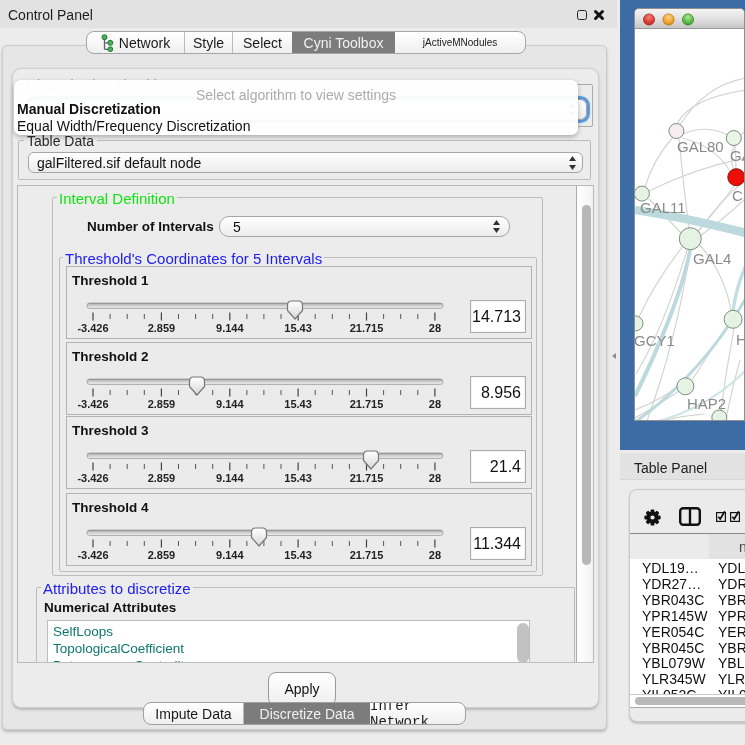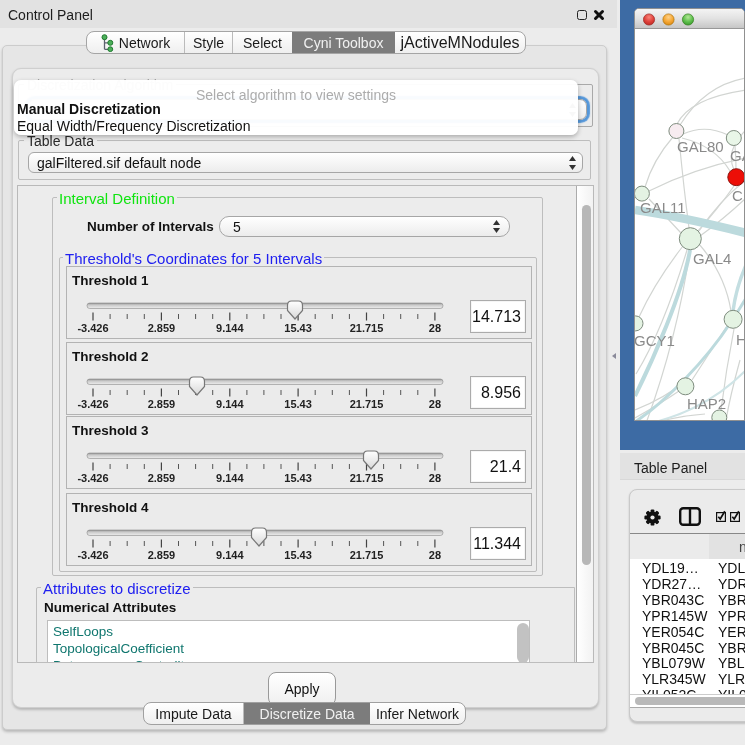--- a/index.html
+++ b/index.html
@@ -26,21 +26,21 @@
       <svg width="13" height="18" viewBox="0 0 13 18" style="margin-right:5px;margin-top:1px;">
         <path d="M3.5,4 L3.5,15.3 M3.5,8.8 L9,8.8 M3.5,15.3 L9,15.3" stroke="#5C616E" stroke-width="1.3" fill="none"></path>
         <circle cx="3.5" cy="3.2" r="2.5" fill="#4CAF5A" stroke="#1F7A2F" stroke-width="1"></circle>
         <circle cx="9.3" cy="8.8" r="2.5" fill="#4CAF5A" stroke="#1F7A2F" stroke-width="1"></circle>
         <circle cx="9.3" cy="15.2" r="2.4" fill="#4CAF5A" stroke="#1F7A2F" stroke-width="1"></circle>
       </svg>
       Network</div>
     <div style="width:48px;display:flex;align-items:center;justify-content:center;border-right:1px solid #BBB;font-size:14px;color:#1a1a1a;">Style</div>
     <div style="width:59px;display:flex;align-items:center;justify-content:center;font-size:14px;color:#1a1a1a;">Select</div>
     <div style="width:103px;display:flex;align-items:center;justify-content:center;background:#7C7C7C;font-size:14px;color:#F1F1F1;">Cyni Toolbox</div>
-    <div style="flex:1;display:flex;align-items:center;justify-content:center;font-size:16px;color:#1a1a1a;">jActiveMNodules</div>
+    <div style="flex:1;display:flex;align-items:center;justify-content:center;font-size:10px;color:#1a1a1a;">jActiveMNodules</div>
   </div>
 
   <div class="abs" style="left:2px;top:45px;width:605px;height:685px;border:1px solid #CCCCCC;background:#E6E6E6;border-radius:5px;box-shadow:0 2px 3px rgba(0,0,0,0.22);"></div>
   <div class="abs" style="left:12px;top:68px;width:587px;height:640px;border:1px solid #CFCFCF;background:#ECECEC;border-radius:9px;box-shadow:0 1.5px 2.5px rgba(0,0,0,0.2);"></div>
   <div class="abs" style="left:18px;top:84px;width:575px;height:43px;border:1px solid #A9A9A9;border-radius:2px;"></div>
   <div class="abs" style="left:24px;top:77px;background:#ECECEC;padding:0 3px;font-size:14px;color:#A6A6A6;">Discretization Algorithm</div>
 
   <div class="abs" style="left:28px;top:99px;width:559px;height:21px;border-radius:7px;border:1px solid #A6A6A6;background:linear-gradient(#FFF,#EDEDED);box-shadow:0 0 1px 2.8px rgba(77,146,216,0.95);">
     <svg width="9" height="14" style="position:absolute;right:9px;top:3px;">
         <path d="M4.5,0 L8,5 L1,5 Z" fill="#555"></path>
@@ -196,21 +196,21 @@
   <div class="abs" style="left:47px;top:620px;width:483px;height:43px;border:1px solid #BDBDBD;background:#FFF;overflow:hidden;">
     <div style="position:absolute;left:5px;top:2px;font-size:13.5px;color:#0f766e;line-height:17px;">SelfLoops<br>TopologicalCoefficient<br>BetweennessCentrality</div>
   </div>
   <div class="abs" style="left:517px;top:623px;width:12px;height:40px;background:#C2C2C2;border-radius:6px;"></div>
 
   <div class="abs" style="left:268px;top:672px;width:68px;height:34px;border:1px solid #999;border-radius:8px;background:linear-gradient(#FFF,#EFEFEF);display:flex;align-items:center;justify-content:center;font-size:14px;color:#111;">Apply</div>
 
   <div class="abs" style="z-index:6;left:143px;top:702px;width:323px;height:23px;border:1px solid #A0A0A0;border-radius:8px;background:linear-gradient(#FFFFFF,#EFEFEF);display:flex;overflow:hidden;">
     <div style="width:100px;display:flex;align-items:center;justify-content:center;border-right:1px solid #BBB;font-size:14px;color:#1a1a1a;">Impute Data</div>
     <div style="width:126px;display:flex;align-items:center;justify-content:center;background:#7C7C7C;font-size:14px;color:#F1F1F1;">Discretize Data</div>
-    <div style="flex:1;display:flex;align-items:center;justify-content:center;font-size:14px;color:#1a1a1a;">Infer Network</div>
+    <div style="flex:1;display:flex;align-items:center;justify-content:center;font-size:14px;color:#1a1a1a;font-family:Liberation Mono, monospace;">Infer Network</div>
   </div>
 
   <div class="abs" style="left:14px;top:80px;width:564px;height:55px;background:rgba(255,255,255,0.96);border-radius:7px;box-shadow:0 2px 5px rgba(0,0,0,0.28);z-index:30;">
     <div style="position:absolute;left:0;right:0;top:7px;text-align:center;font-size:14px;color:#ACACAC;">Select algorithm to view settings</div>
     <div style="position:absolute;left:3px;top:21px;font-size:14px;font-weight:bold;color:#111;">Manual Discretization</div>
     <div style="position:absolute;left:3px;top:38px;font-size:14px;color:#111;">Equal Width/Frequency Discretization</div>
   </div>
 
   <svg class="abs" width="8" height="8" style="left:610px;top:352px;">
       <path d="M6,1 L2,4 L6,7 Z" fill="#8A8A9A"></path>

